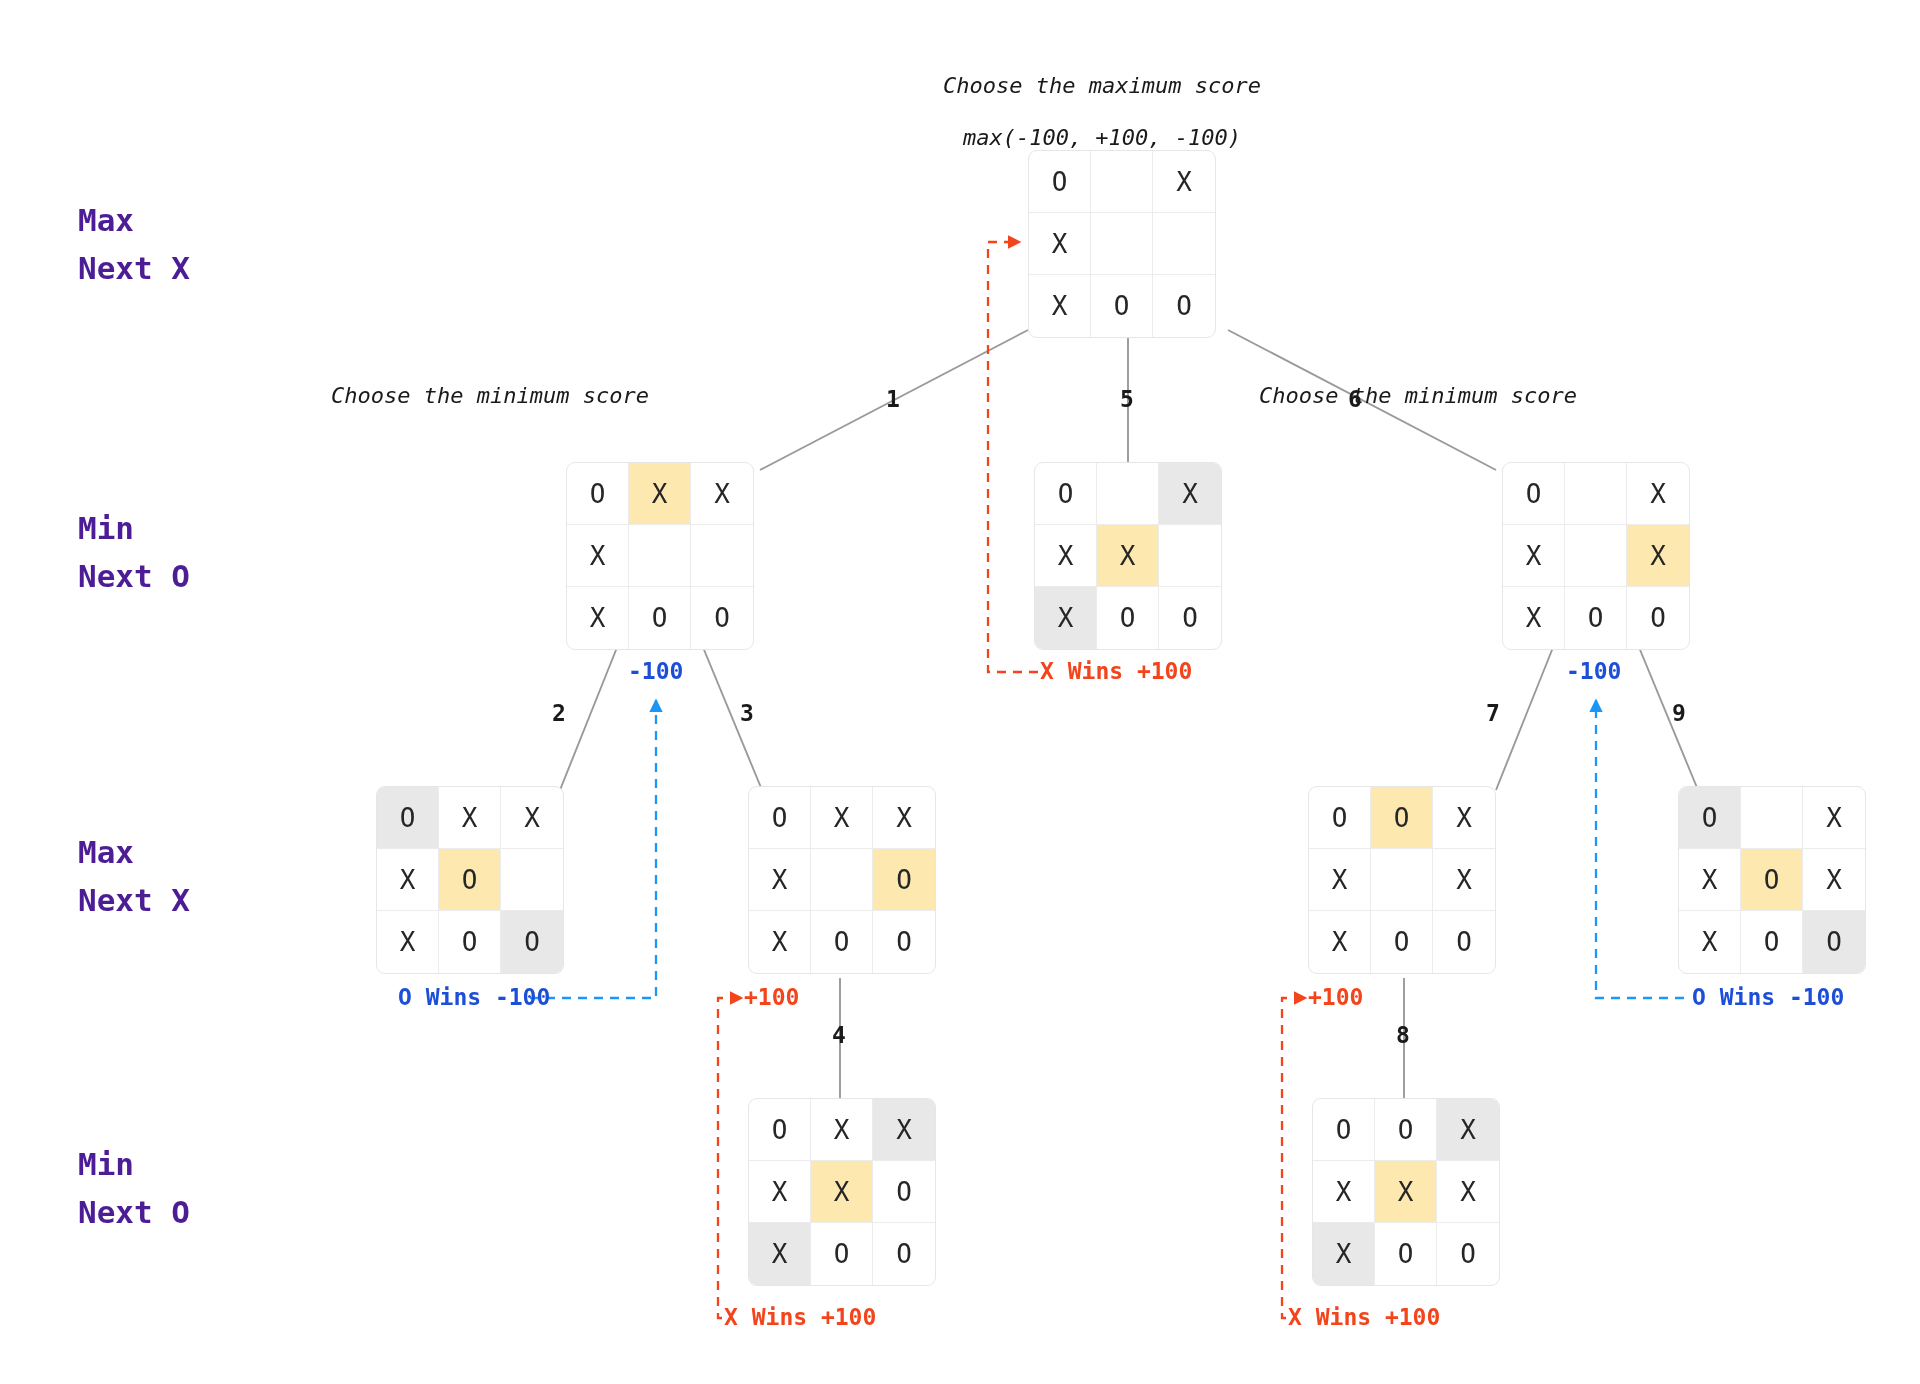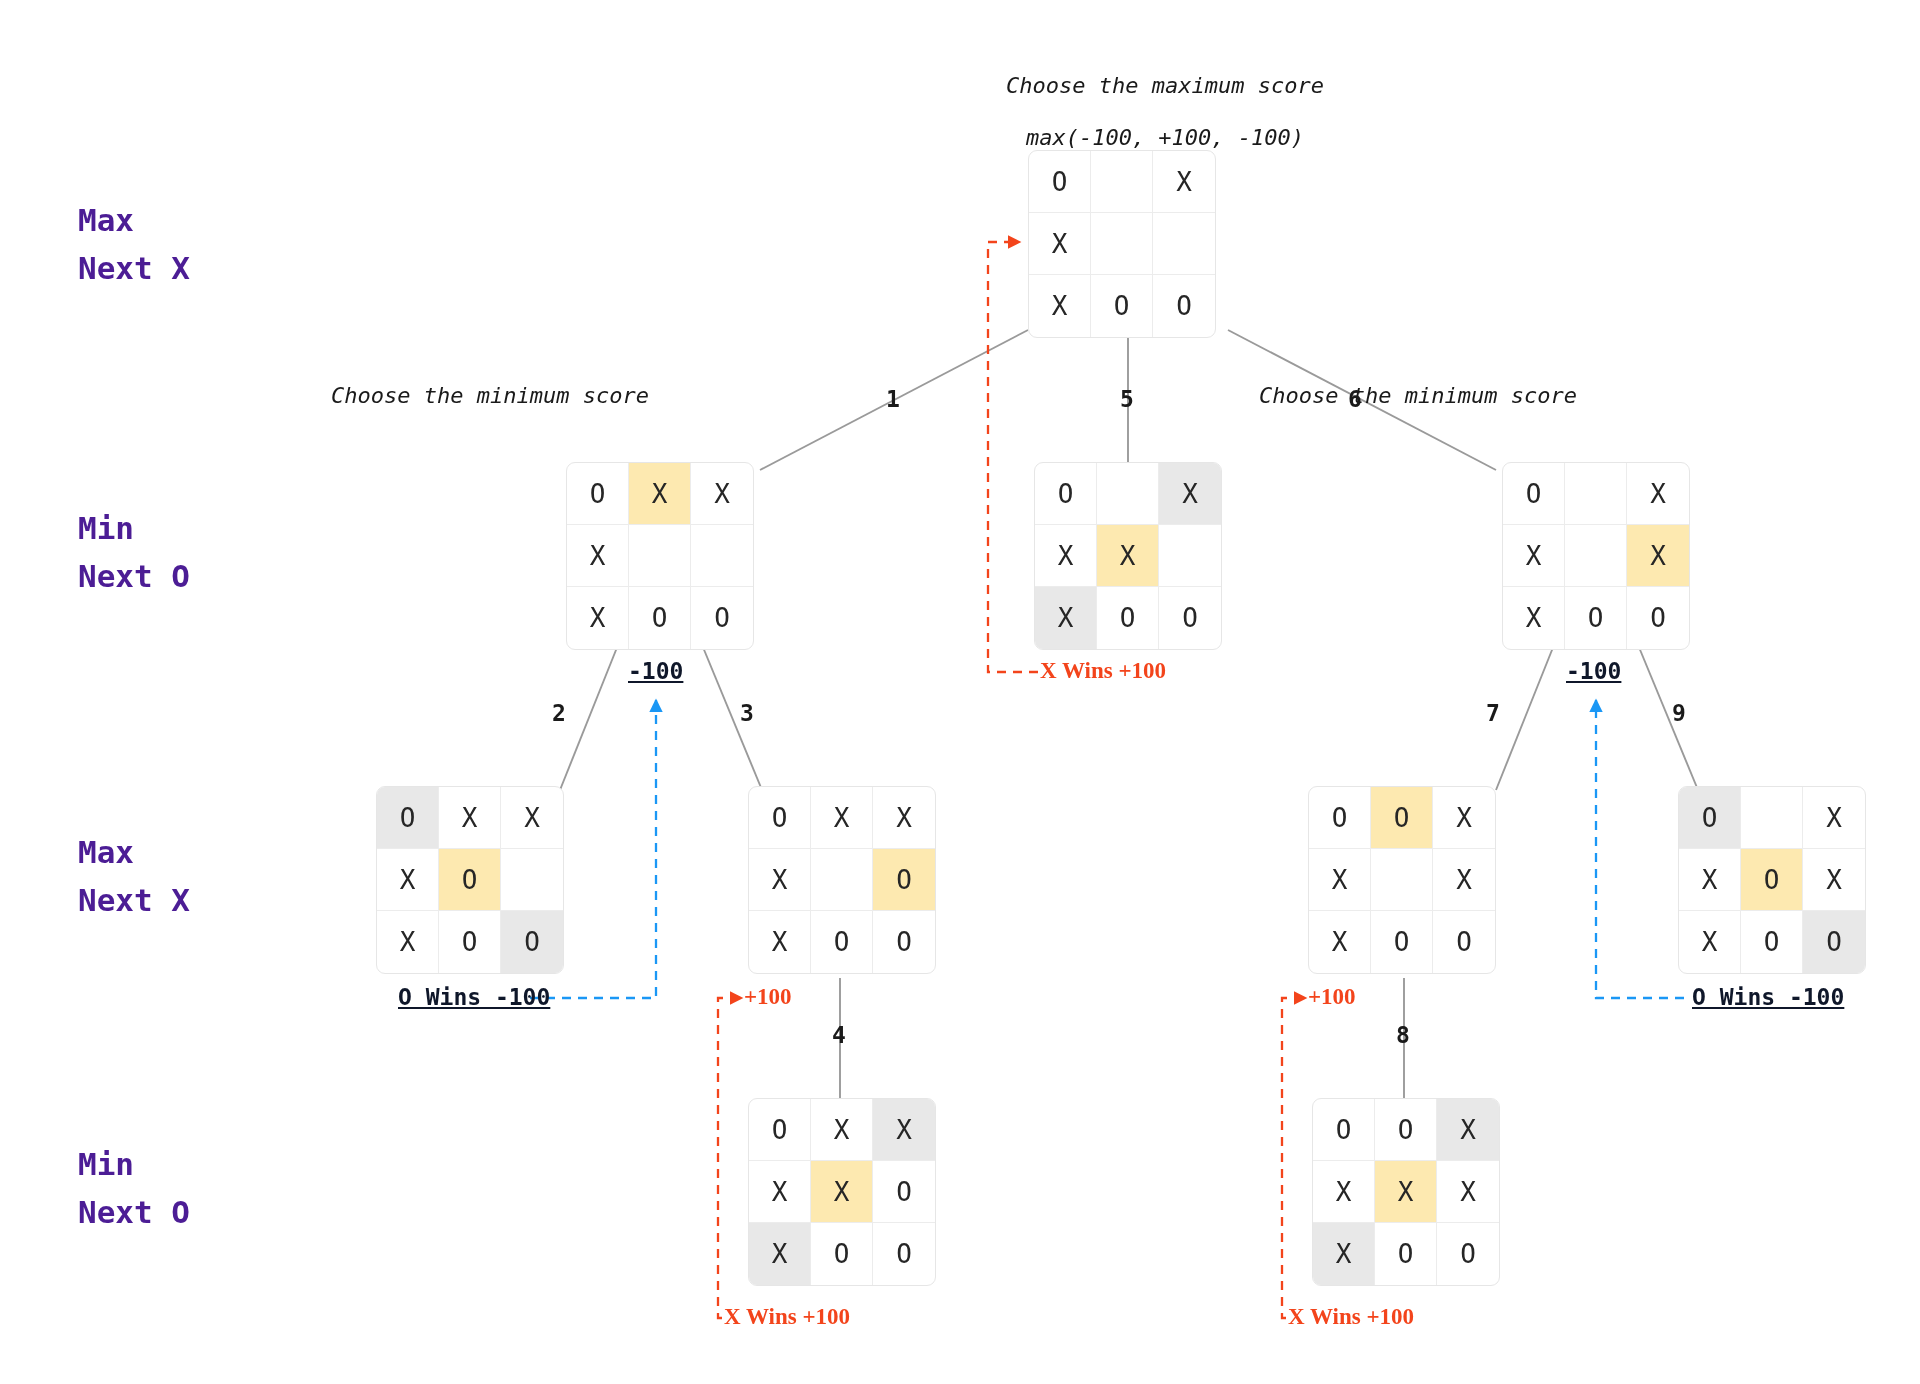--- a/index.html
+++ b/index.html
@@ -91,22 +91,22 @@
   }
 
   
   .score {
     position: absolute;
     font-family: "DejaVu Sans Mono", monospace;
     font-weight: 700;
     font-size: 23px;
     white-space: nowrap;
   }
-  .score.red  { color: #f3441b; font-family: Liberation Serif, serif; }
-  .score.blue { color: #0f172a; text-decoration: underline; }
+  .score.red  { color: #f3441b; }
+  .score.blue { color: #1d4ed8; }
 </style>
 </head>
 <body>
 
 <div id="root">
 
   <svg id="edges" viewBox="0 0 1920 1384" width="1920" height="1384">
     <defs>
       <marker id="arrow-red" markerWidth="7" markerHeight="7" refX="5.4" refY="3" orient="auto" markerUnits="strokeWidth">
         <path d="M0,0 L6,3 L0,6 z" fill="#f3441b"></path>
@@ -165,21 +165,21 @@
   </div>
   <div class="level-label" style="left:78px; top:828px;">
     <div>Max</div>
     <div>Next X</div>
   </div>
   <div class="level-label" style="left:78px; top:1140px;">
     <div>Min</div>
     <div>Next O</div>
   </div>
 
-  <div class="caption" style="left:865px; top:70px; width:600px;">
+  <div class="caption" style="left:802px; top:70px; width:600px;">
     <span class="cap-l1">Choose the maximum score</span>
     <span class="cap-l2">max(-100, +100, -100)</span>
   </div>
   <div class="caption" style="left:190px; top:380px; width:600px;">
     <span class="cap-l1">Choose the minimum score</span>
   </div>
   <div class="caption" style="left:1118px; top:380px; width:600px;">
     <span class="cap-l1">Choose the minimum score</span>
   </div>
 

